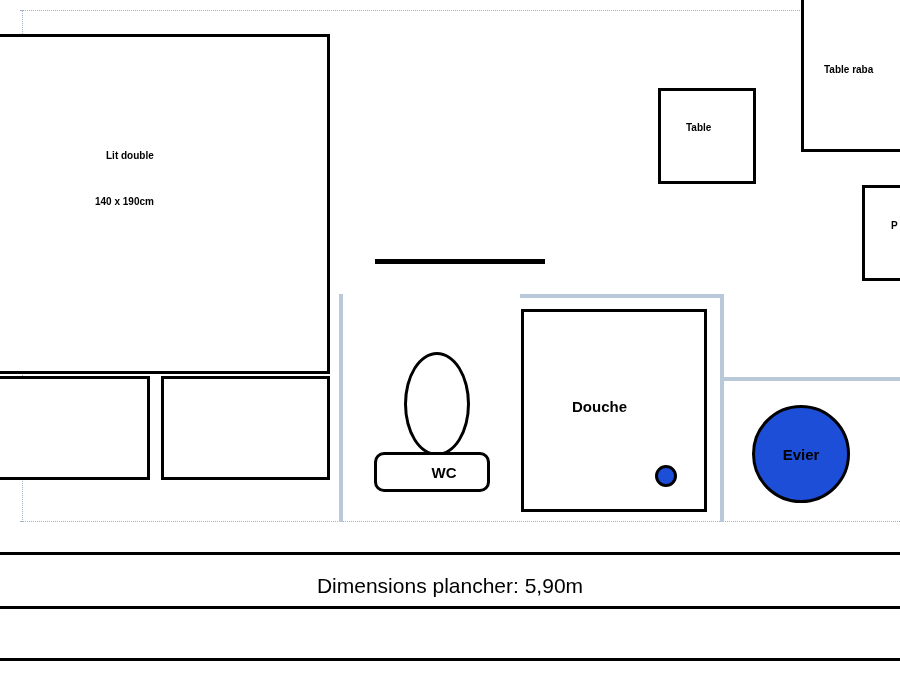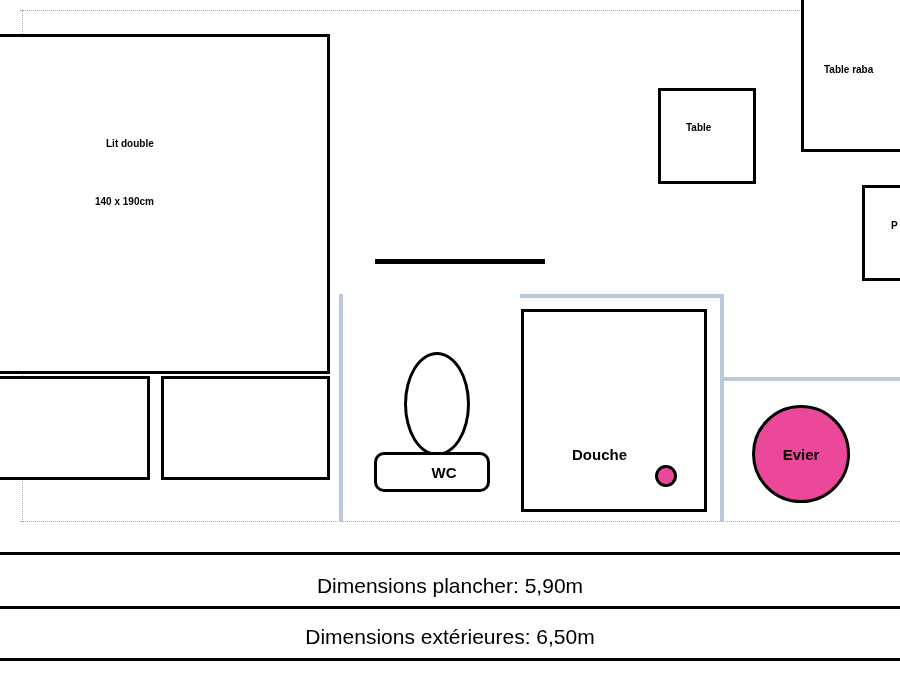--- a/index.html
+++ b/index.html
@@ -64,21 +64,21 @@
     border: 3px solid #000000;
     border-radius: 10px;
     background: #ffffff;
     box-sizing: border-box;
     padding-left: 24px;
   }
 
   .circle {
     border: 3px solid #000000;
     border-radius: 50%;
-    background: #ec4899;
+    background: #1d4ed8;
     box-sizing: border-box;
   }
 
   .dim-text {
     font-size: 21px;
     color: #000000;
     text-align: center;
     white-space: nowrap;
   }
 
@@ -93,21 +93,21 @@
 
 <div id="plan">
 
   <div class="abs dotted-h" style="left:20px; top:10px; width:880px;"></div>
 
   <div class="abs dotted-h" style="left:20px; top:521px; width:880px;"></div>
 
   <div class="abs dotted-v" style="left:22px; top:10px; height:512px;"></div>
 
   <div class="abs box-black" style="left:-40px; top:34px; width:370px; height:340px;"></div>
-  <div class="abs label label-sm" style="left:106px; top:138px;">Lit double</div>
+  <div class="abs label label-sm" style="left:106px; top:150px;">Lit double</div>
   <div class="abs label label-sm" style="left:95px; top:196px;">140 x 190cm</div>
 
   <div class="abs box-black" style="left:-40px; top:376px; width:190px; height:104px;"></div>
   <div class="abs box-black" style="left:161px; top:376px; width:169px; height:104px;"></div>
 
   <div class="abs box-black" style="left:801px; top:-20px; width:140px; height:172px;"></div>
   <div class="abs label label-sm" style="left:824px; top:64px;">Table raba</div>
 
   <div class="abs box-black" style="left:658px; top:88px; width:98px; height:96px;"></div>
   <div class="abs label label-sm" style="left:686px; top:122px;">Table</div>
@@ -122,28 +122,27 @@
   <div class="abs wall-gray" style="left:720px; top:294px; width:4px; height:228px;"></div>
   <div class="abs wall-gray" style="left:724px; top:377px; width:176px; height:4px;"></div>
 
   <div class="abs ellipse" style="left:404px; top:352px; width:66px; height:104px;"></div>
 
   <div class="abs rounded center-flex" style="left:374px; top:452px; width:116px; height:40px;">
     <span class="label label-md">WC</span>
   </div>
 
   <div class="abs box-black" style="left:521px; top:309px; width:186px; height:203px;"></div>
-  <div class="abs label label-md" style="left:572px; top:398px;margin-top:48px;">Douche</div>
+  <div class="abs label label-md" style="left:572px; top:398px;">Douche</div>
 
   <div class="abs circle" style="left:655px; top:465px; width:22px; height:22px;"></div>
 
   <div class="abs circle center-flex" style="left:752px; top:405px; width:98px; height:98px;">
     <span class="label label-md">Evier</span>
   </div>
 
   <div class="abs line-black" style="left:0px; top:552px; width:900px; height:3px;"></div>
   <div class="abs dim-text" style="left:0px; top:574px; width:900px;">Dimensions plancher: 5,90m</div>
   <div class="abs line-black" style="left:0px; top:606px; width:900px; height:3px;"></div>
 
-  <div class="abs dim-text" style="left:0px; top:625px; width:900px;">Dimensions extérieures: 6,50m</div>
   <div class="abs line-black" style="left:0px; top:658px; width:900px; height:3px;"></div>
 
 </div>
 
 </body></html>

